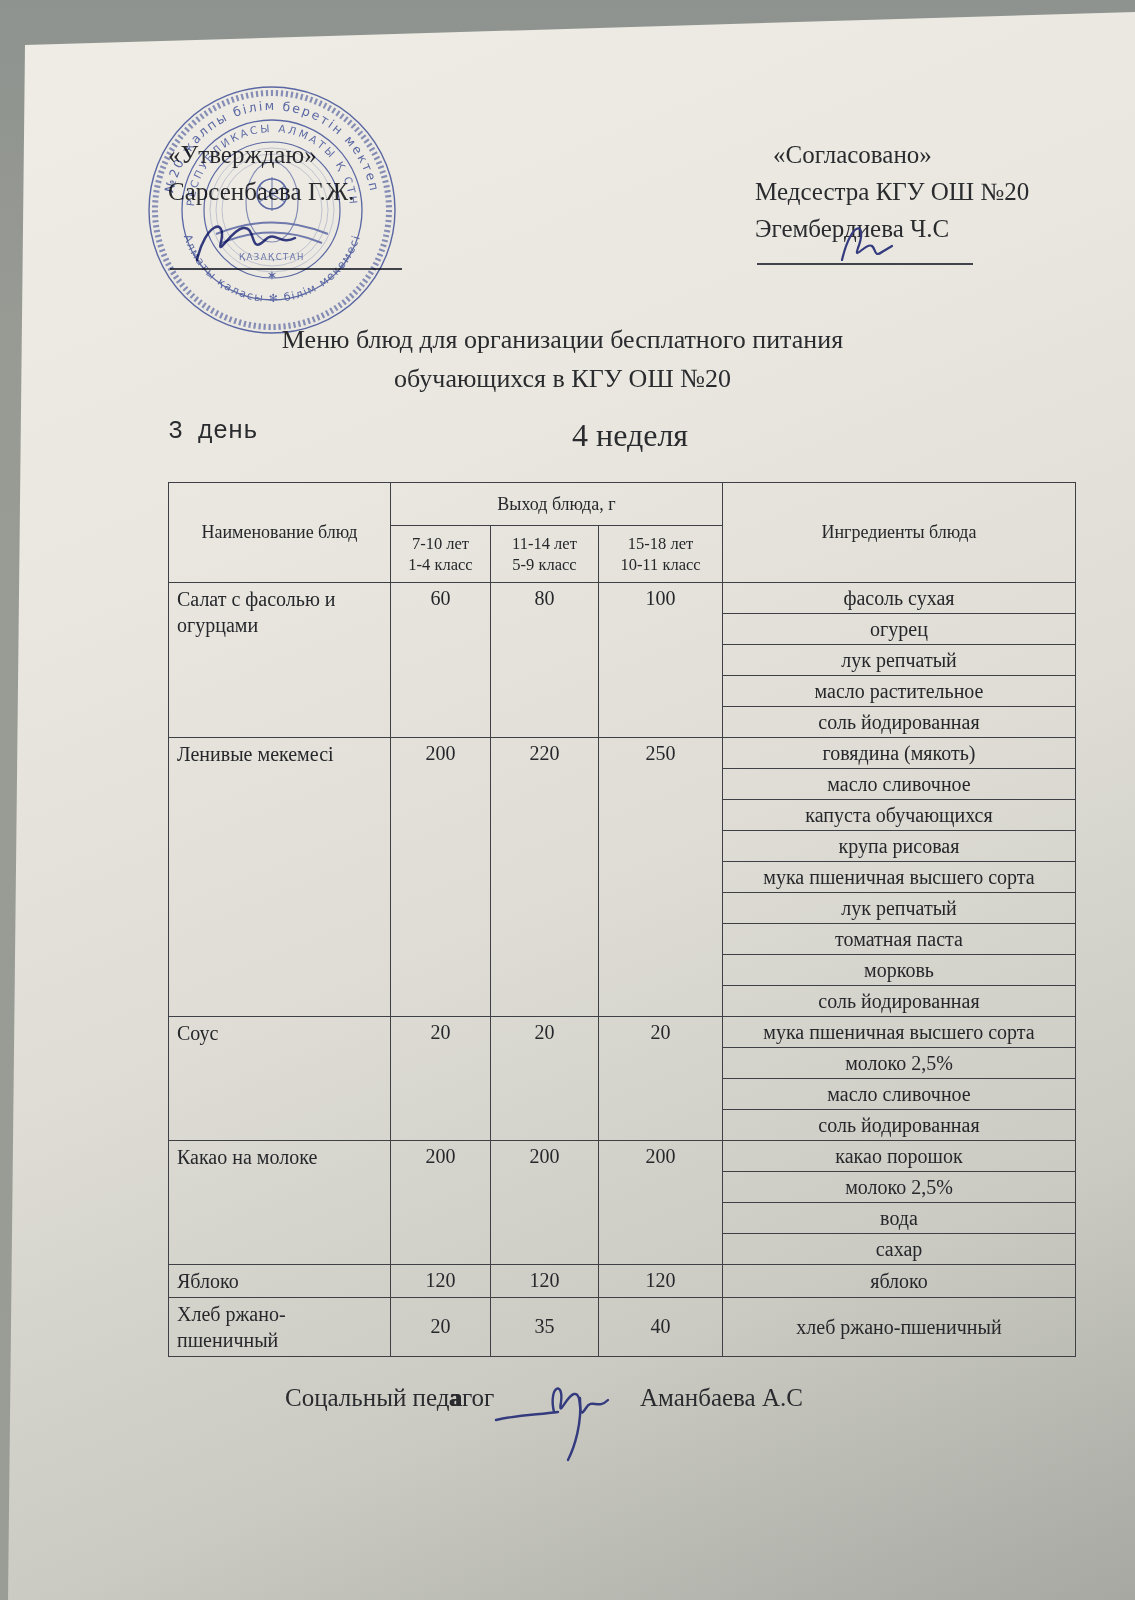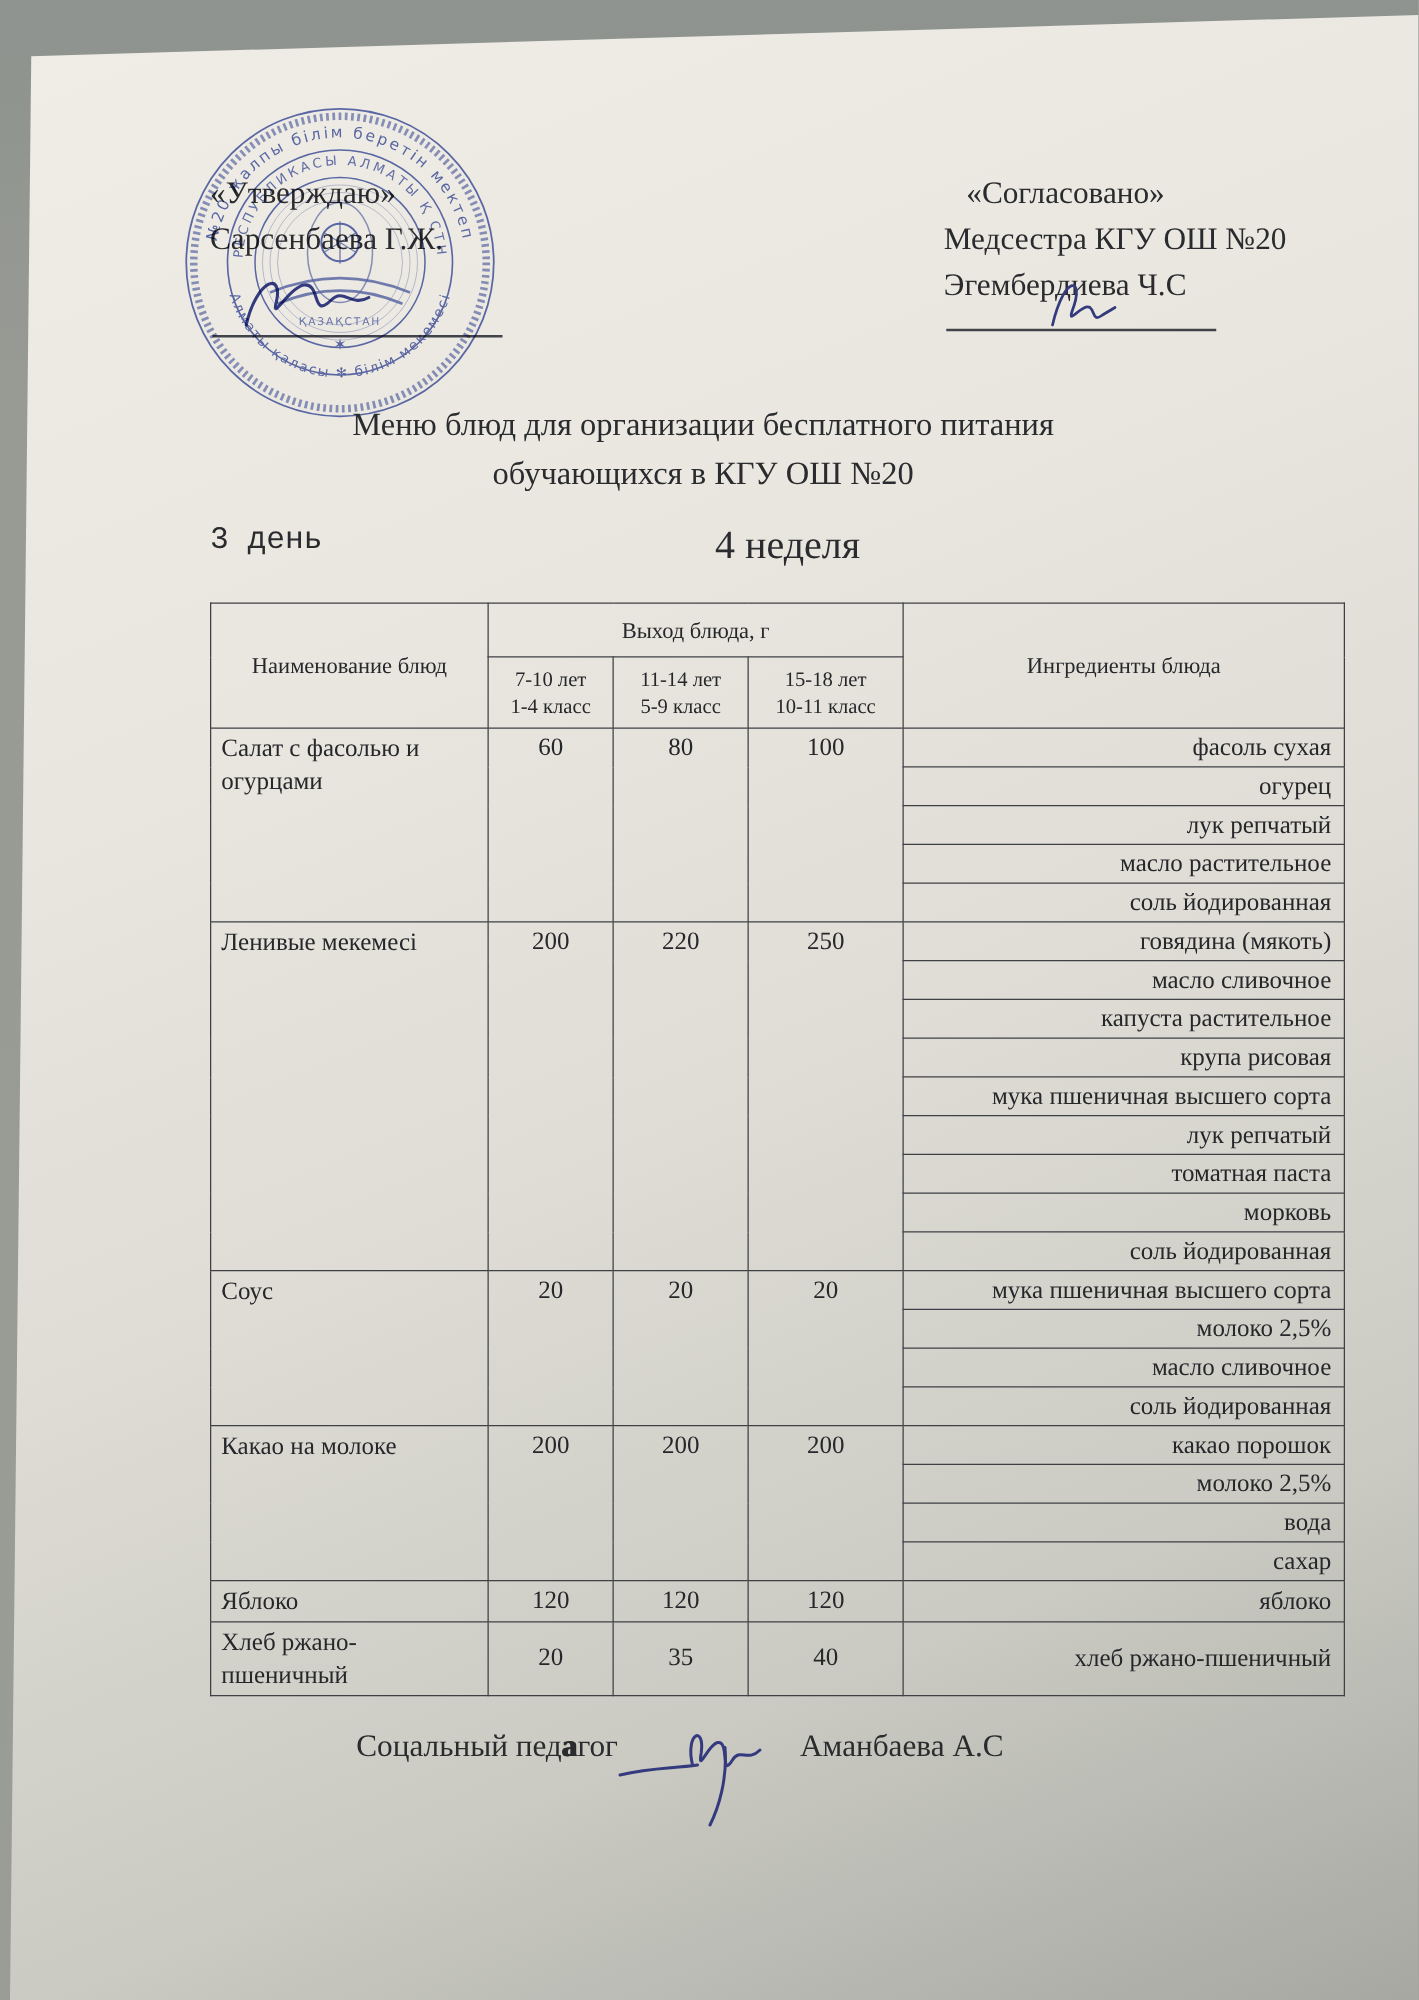--- a/index.html
+++ b/index.html
@@ -43,21 +43,21 @@
   }
   table.menu th,table.menu td{border:1.5px solid #3e4045;}
   thead th{font-weight:normal;text-align:center;vertical-align:middle;padding:2px 4px;}
   .h-name,.h-ing{font-size:18px;}
   .h-group{font-size:18px;height:38px;}
   .h-sub{font-size:16.5px;line-height:21px;height:52px;}
   .h-sub span{display:block;}
   td.name{vertical-align:top;text-align:left;padding:3px 22px 3px 8px;line-height:26px;}
   td.num{vertical-align:top;text-align:center;padding-top:4px;}
   td.num.single{vertical-align:middle;padding-top:0;}
-  td.ing{padding:0 10px;height:30px;text-align:right;vertical-align:middle;}
+  td.ing{padding:0 10px;height:30px;text-align:center;vertical-align:middle;}
   .footer-role{left:285px;top:1384px;font-size:25px;}
   .footer-name{left:640px;top:1384px;font-size:25px;}
   .overstruck{font-weight:bold;text-shadow:.6px 0 currentColor,-.6px 0 currentColor;}
 </style>
 </head>
 <body>
 
 <div class="photo">
   <div class="paper"></div>
 
@@ -171,21 +171,21 @@
           <td class="name" rowspan="9">Ленивые мекемесі</td>
           <td class="num" rowspan="9">200</td>
           <td class="num" rowspan="9">220</td>
           <td class="num" rowspan="9">250</td>
           <td class="ing">говядина (мякоть)</td>
         </tr>
         <tr>
           <td class="ing">масло сливочное</td>
         </tr>
         <tr>
-          <td class="ing">капуста растительное</td>
+          <td class="ing">капуста обучающихся</td>
         </tr>
         <tr>
           <td class="ing">крупа рисовая</td>
         </tr>
         <tr>
           <td class="ing">мука пшеничная высшего сорта</td>
         </tr>
         <tr>
           <td class="ing">лук репчатый</td>
         </tr>

